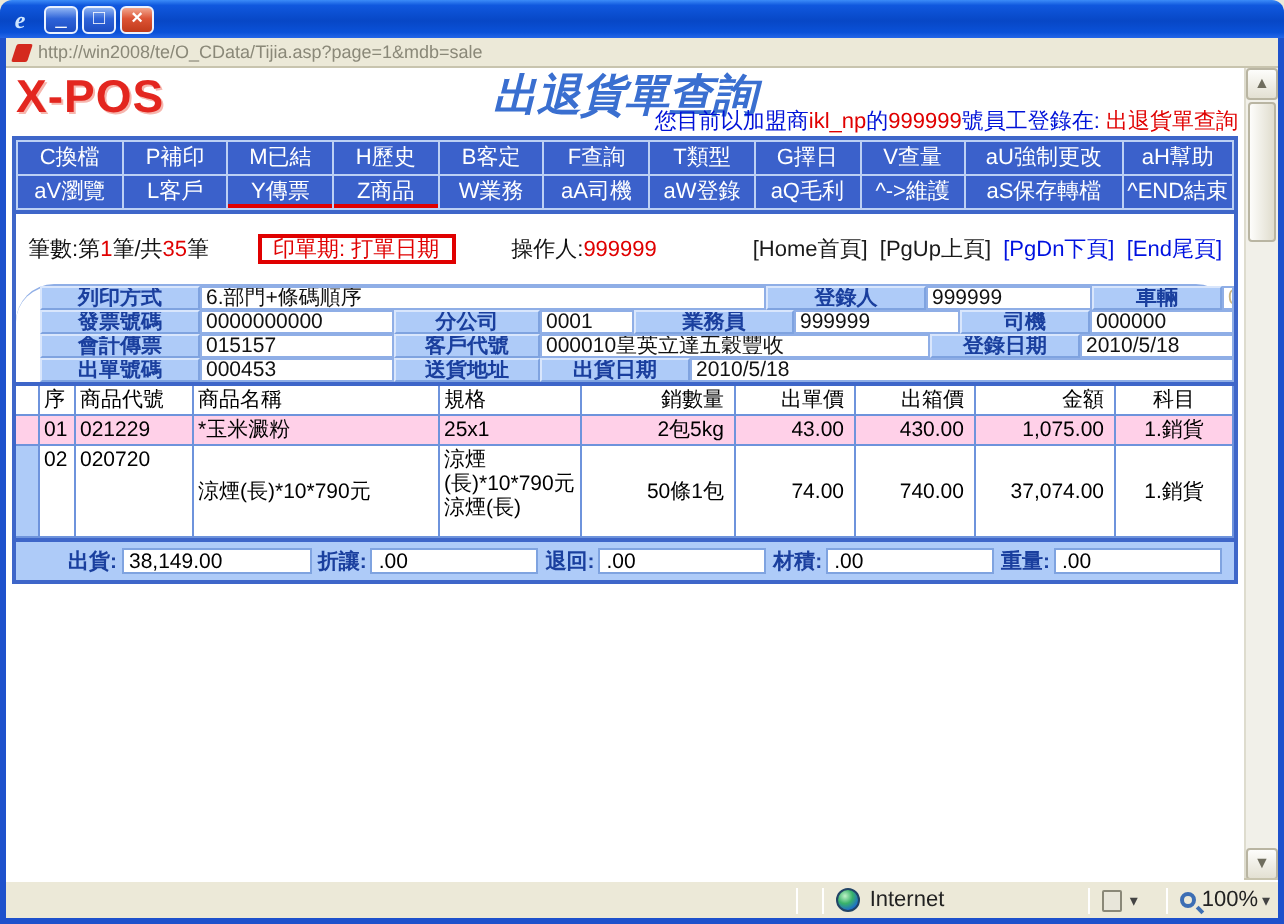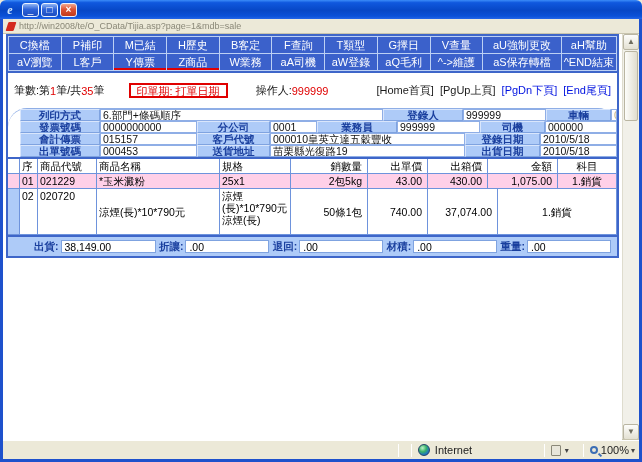--- a/index.html
+++ b/index.html
@@ -148,20 +148,27 @@
   <div class="winbody">
 
     <div class="addressbar">
       <span class="addr-icon"></span>
       <span class="addr-url">http://win2008/te/O_CData/Tijia.asp?page=1&amp;mdb=sale</span>
     </div>
 
     <div class="content">
       <div class="page">
 
+        <div class="pageheader">
+          <div class="logo">X-POS</div>
+          <div class="pagetitle">出退貨單查詢</div>
+          <div class="loginline">
+            <span>您目前以加盟商</span><span class="red">ikl_np</span><span>的</span><span class="red">999999</span><span>號員工登錄在: </span><span class="red">出退貨單查詢</span>
+          </div>
+        </div>
 
         <div class="mainbox">
 
           <div class="toolbar">
             <div class="tbtn">C換檔</div>
             <div class="tbtn">P補印</div>
             <div class="tbtn">M已結</div>
             <div class="tbtn">H歷史</div>
             <div class="tbtn">B客定</div>
             <div class="tbtn">F查詢</div>
@@ -229,21 +236,20 @@
               <div class="fl w93">客戶代號</div>
               <div class="fv w195">000010皇英立達五穀豐收</div>
               <div class="fl w75">登錄日期</div>
               <div class="fv flex1">2010/5/18</div>
             </div>
             <div class="frow">
               <div class="gut"></div>
               <div class="fl w80">出單號碼</div>
               <div class="fv w97">000453</div>
               <div class="fl w93">送貨地址</div>
-              <div class="fv w195">苗栗縣光復路19</div>
               <div class="fl w75">出貨日期</div>
               <div class="fv flex1">2010/5/18</div>
             </div>
           </div>
 
           <div class="items">
             <div class="irow ihead">
               <div class="c-gut"></div>
               <div class="c-seq">序</div>
               <div class="c-code">商品代號</div>
@@ -267,20 +273,21 @@
               <div class="c-amt num">1,075.00</div>
               <div class="c-acct">1.銷貨</div>
             </div>
             <div class="irow row-tall">
               <div class="c-gut"></div>
               <div class="c-seq">02</div>
               <div class="c-code">020720</div>
               <div class="c-name">涼煙(長)*10*790元</div>
               <div class="c-spec">涼煙(長)*10*790元涼煙(長)</div>
               <div class="c-qty num">50條1包</div>
+              <div class="c-unit num">74.00</div>
               <div class="c-box num">740.00</div>
               <div class="c-amt num">37,074.00</div>
               <div class="c-acct">1.銷貨</div>
             </div>
           </div>
 
           <div class="summary">
             <span class="spair">
               <span class="slabel">出貨:</span>
               <span class="sfield wide">38,149.00</span>

